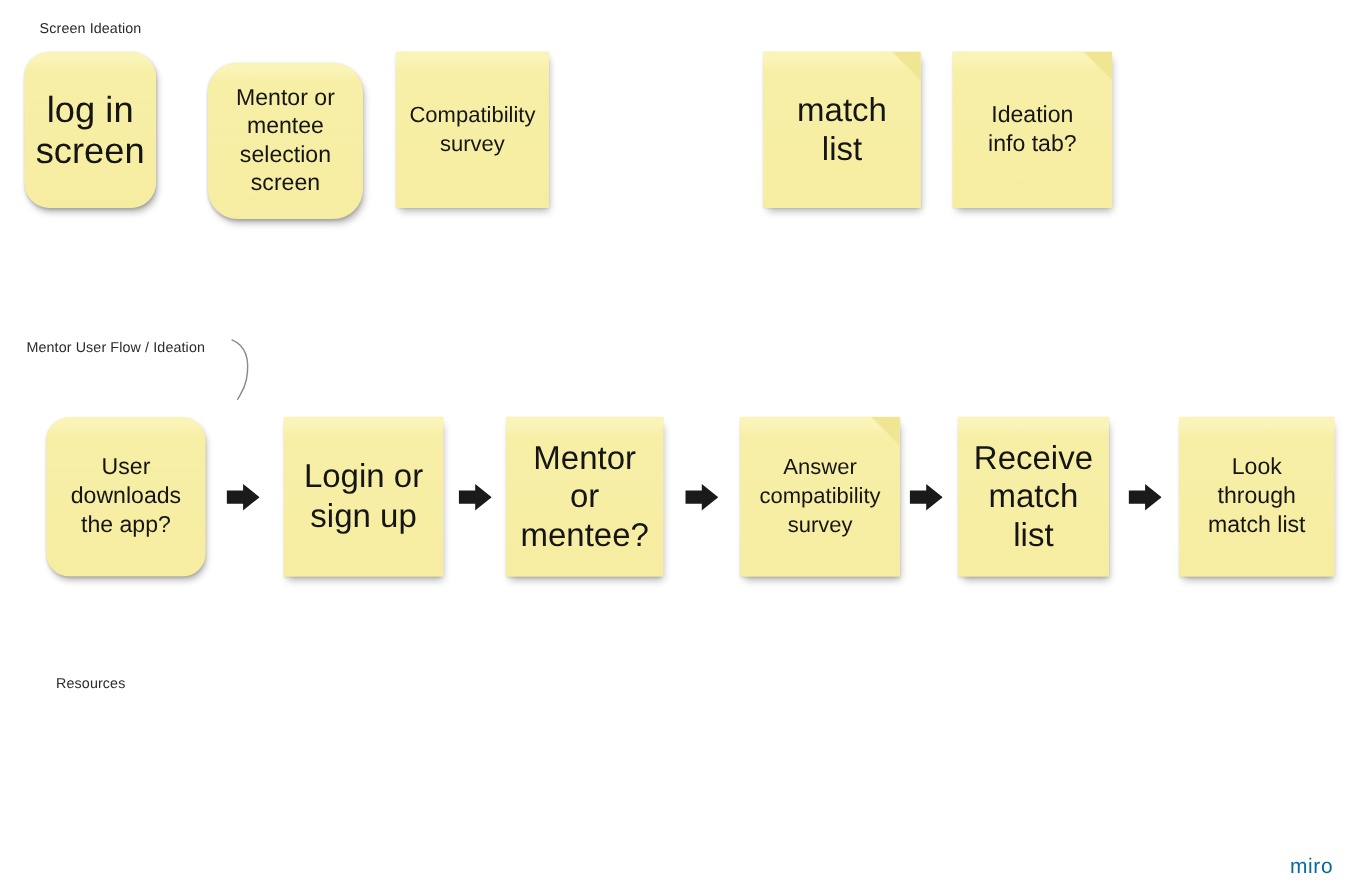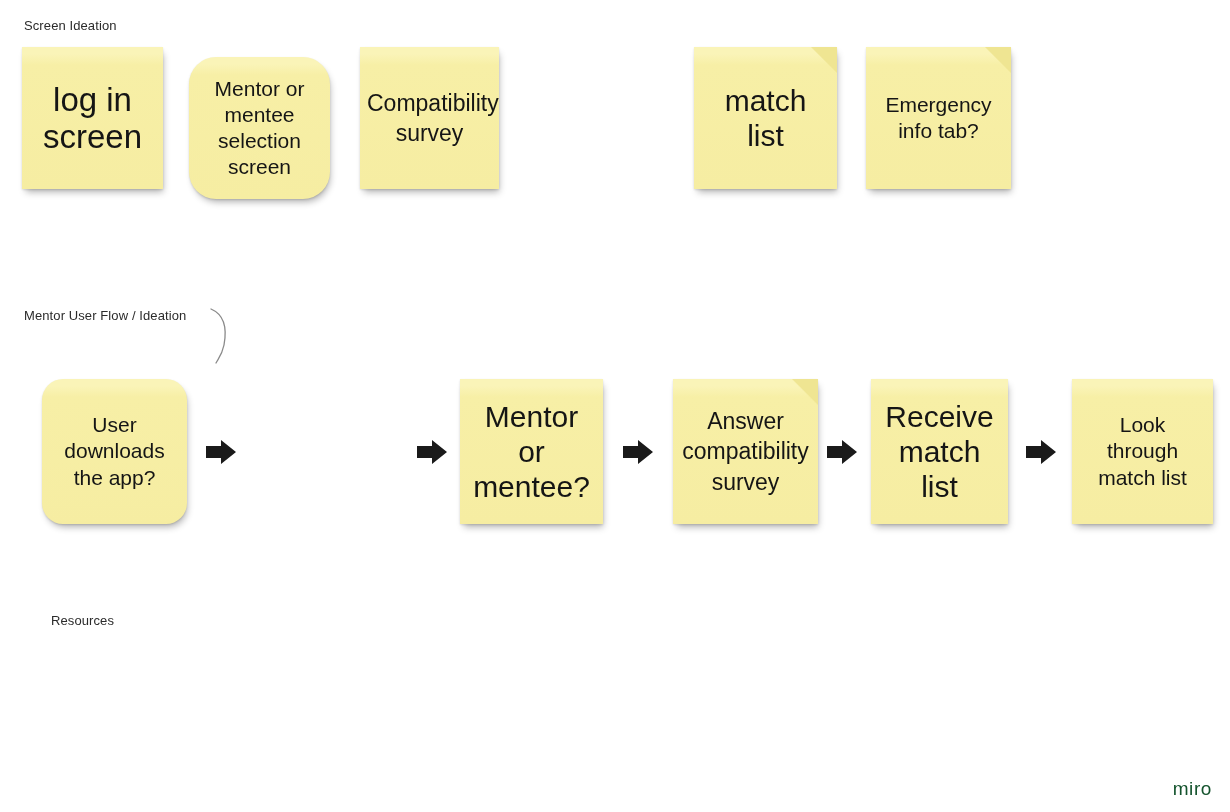--- a/index.html
+++ b/index.html
@@ -71,21 +71,21 @@
     width: 26px;
     height: 26px;
     background: linear-gradient(225deg, #efe592 0%, #efe592 48%, rgba(247,239,167,0) 52%);
     pointer-events: none;
   }
 
   
   .t-xl  { font-size: 33px; line-height: 1.13; }
   .t-lg  { font-size: 30px; line-height: 1.17; }
   .t-md  { font-size: 21px; line-height: 1.25; }
-  .t-sm  { font-size: 23px; line-height: 1.32; }
+  .t-sm  { font-size: 20px; line-height: 1.32; }
   .t-xs  { font-size: 16px; line-height: 1.35; }
 
   
   .arrow {
     position: absolute;
     width: 30px;
     height: 26px;
   }
   .arrow svg { display: block; width: 100%; height: 100%; }
 
@@ -93,43 +93,43 @@
   .curve { position: absolute; }
   .curve svg { display: block; }
 
   
   .watermark {
     position: absolute;
     right: 18px;
     bottom: 12px;
     font-size: 19px;
     letter-spacing: 0.6px;
-    color: #14532d;
+    color: #0369a1;
     font-family: "Liberation Sans", "DejaVu Sans", sans-serif;
     user-select: none;
   }
 </style>
 </head>
 <body>
 
 <div id="board">
 
-  <div class="section-label" style="left:24px; top:18px;">Screen Ideation</div>
+  <div class="section-label" style="left:36px; top:18px;">Screen Ideation</div>
 
   <div class="section-label" style="left:24px; top:308px;">Mentor User Flow / Ideation</div>
 
   <div class="section-label" style="left:51px; top:613px;">Resources</div>
 
   <div class="curve" style="left:205px; top:303px; width:34px; height:66px;">
     <svg width="34" height="66" viewBox="0 0 34 66" fill="none" xmlns="http://www.w3.org/2000/svg">
       <path d="M6 6 C 20 12, 22 26, 19 42 C 17 52, 13 56, 11 60" stroke="#8a8a8a" stroke-width="1.3" fill="none" stroke-linecap="round"></path>
     </svg>
   </div>
 
-  <div class="sticky" style="left:22px; top:47px; width:141px; height:142px;">
+  <div class="sticky" style="left:22px; top:47px; width:120px; height:142px;border-radius:23px;">
     <span class="note-text t-xl">log in
 screen</span>
   </div>
 
   <div class="sticky" style="left:189px; top:57px; width:141px; height:142px;border-radius:27px;">
     <span class="note-text t-md">Mentor or
 mentee
 selection
 screen</span>
   </div>
@@ -139,36 +139,40 @@
 survey</span>
   </div>
 
 
   <div class="sticky folded" style="left:694px; top:47px; width:143px; height:142px;">
     <span class="note-text t-lg">match
 list</span>
   </div>
 
   <div class="sticky folded" style="left:866px; top:47px; width:145px; height:142px;">
-    <span class="note-text t-md">Emergency
+    <span class="note-text t-md">Ideation
 info tab?</span>
   </div>
 
   <div class="sticky" style="left:42px; top:379px; width:145px; height:145px;border-radius:21px;">
     <span class="note-text t-md">User
 downloads
 the app?</span>
   </div>
 
   <div class="arrow" style="left:206px; top:439px;">
     <svg viewBox="0 0 30 26" xmlns="http://www.w3.org/2000/svg">
       <path d="M0 7 H15 V1 L30 13 L15 25 V19 H0 Z" fill="#1a1a1a"></path>
     </svg>
   </div>
 
+  <div class="sticky" style="left:258px; top:379px; width:145px; height:145px;">
+    <span class="note-text t-lg">Login or
+sign up</span>
+  </div>
 
   <div class="arrow" style="left:417px; top:439px;">
     <svg viewBox="0 0 30 26" xmlns="http://www.w3.org/2000/svg">
       <path d="M0 7 H15 V1 L30 13 L15 25 V19 H0 Z" fill="#1a1a1a"></path>
     </svg>
   </div>
 
   <div class="sticky" style="left:460px; top:379px; width:143px; height:145px;justify-content:flex-end;">
     <span class="note-text t-lg">Mentor
 or

